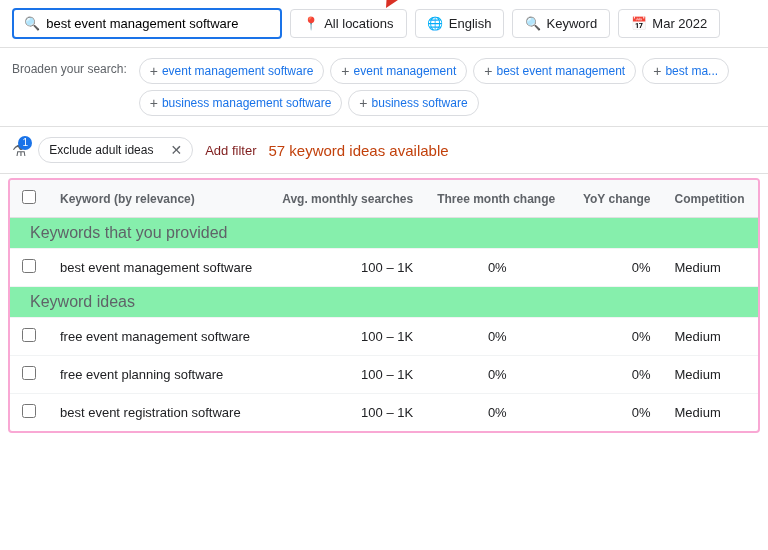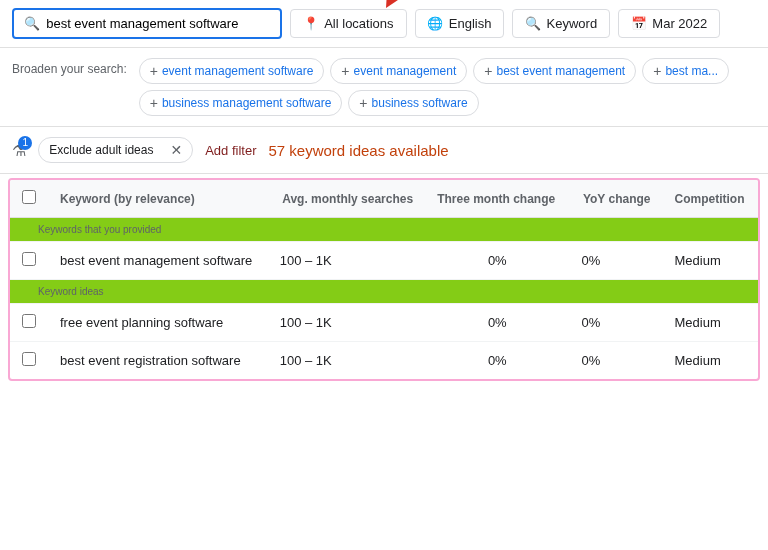--- a/index.html
+++ b/index.html
@@ -174,27 +174,27 @@
       width: 30px;
     }
     tbody tr {
       border-bottom: 1px solid #f1f3f4;
     }
     tbody tr:last-child { border-bottom: none; }
     tbody td {
       padding: 10px 12px;
       font-size: 13px;
     }
-    tbody td.right { }
+    tbody td.right { text-align: right; }
     tbody td.center { text-align: center; }
     .section-row td {
-      background: #84cc16;
-      font-size: 10px;
-      color: #5f6368;
-      padding: 6px 28px;
+      background: #86efac;
+      font-size: 16px;
+      color: #5f6368;
+      padding: 6px 20px;
     }
     .keyword-name {
       color: #202124;
     }
     input[type="checkbox"] {
       width: 14px;
       height: 14px;
       cursor: pointer;
     }
   </style>
@@ -305,20 +305,28 @@
       <td class="right">100 – 1K</td>
       <td class="center">0%</td>
       <td class="right">0%</td>
       <td>Medium</td>
     </tr>
         <tr class="section-row">
           <td colspan="6">Keyword ideas</td>
         </tr>
         <tr>
       <td><input type="checkbox" style=""></td>
+      <td class="keyword-name">free event management software</td>
+      <td class="right">100 – 1K</td>
+      <td class="center">0%</td>
+      <td class="right">0%</td>
+      <td>Medium</td>
+    </tr>
+        <tr>
+      <td><input type="checkbox" style=""></td>
       <td class="keyword-name">free event planning software</td>
       <td class="right">100 – 1K</td>
       <td class="center">0%</td>
       <td class="right">0%</td>
       <td>Medium</td>
     </tr>
         <tr>
       <td><input type="checkbox" style=""></td>
       <td class="keyword-name">best event registration software</td>
       <td class="right">100 – 1K</td>

